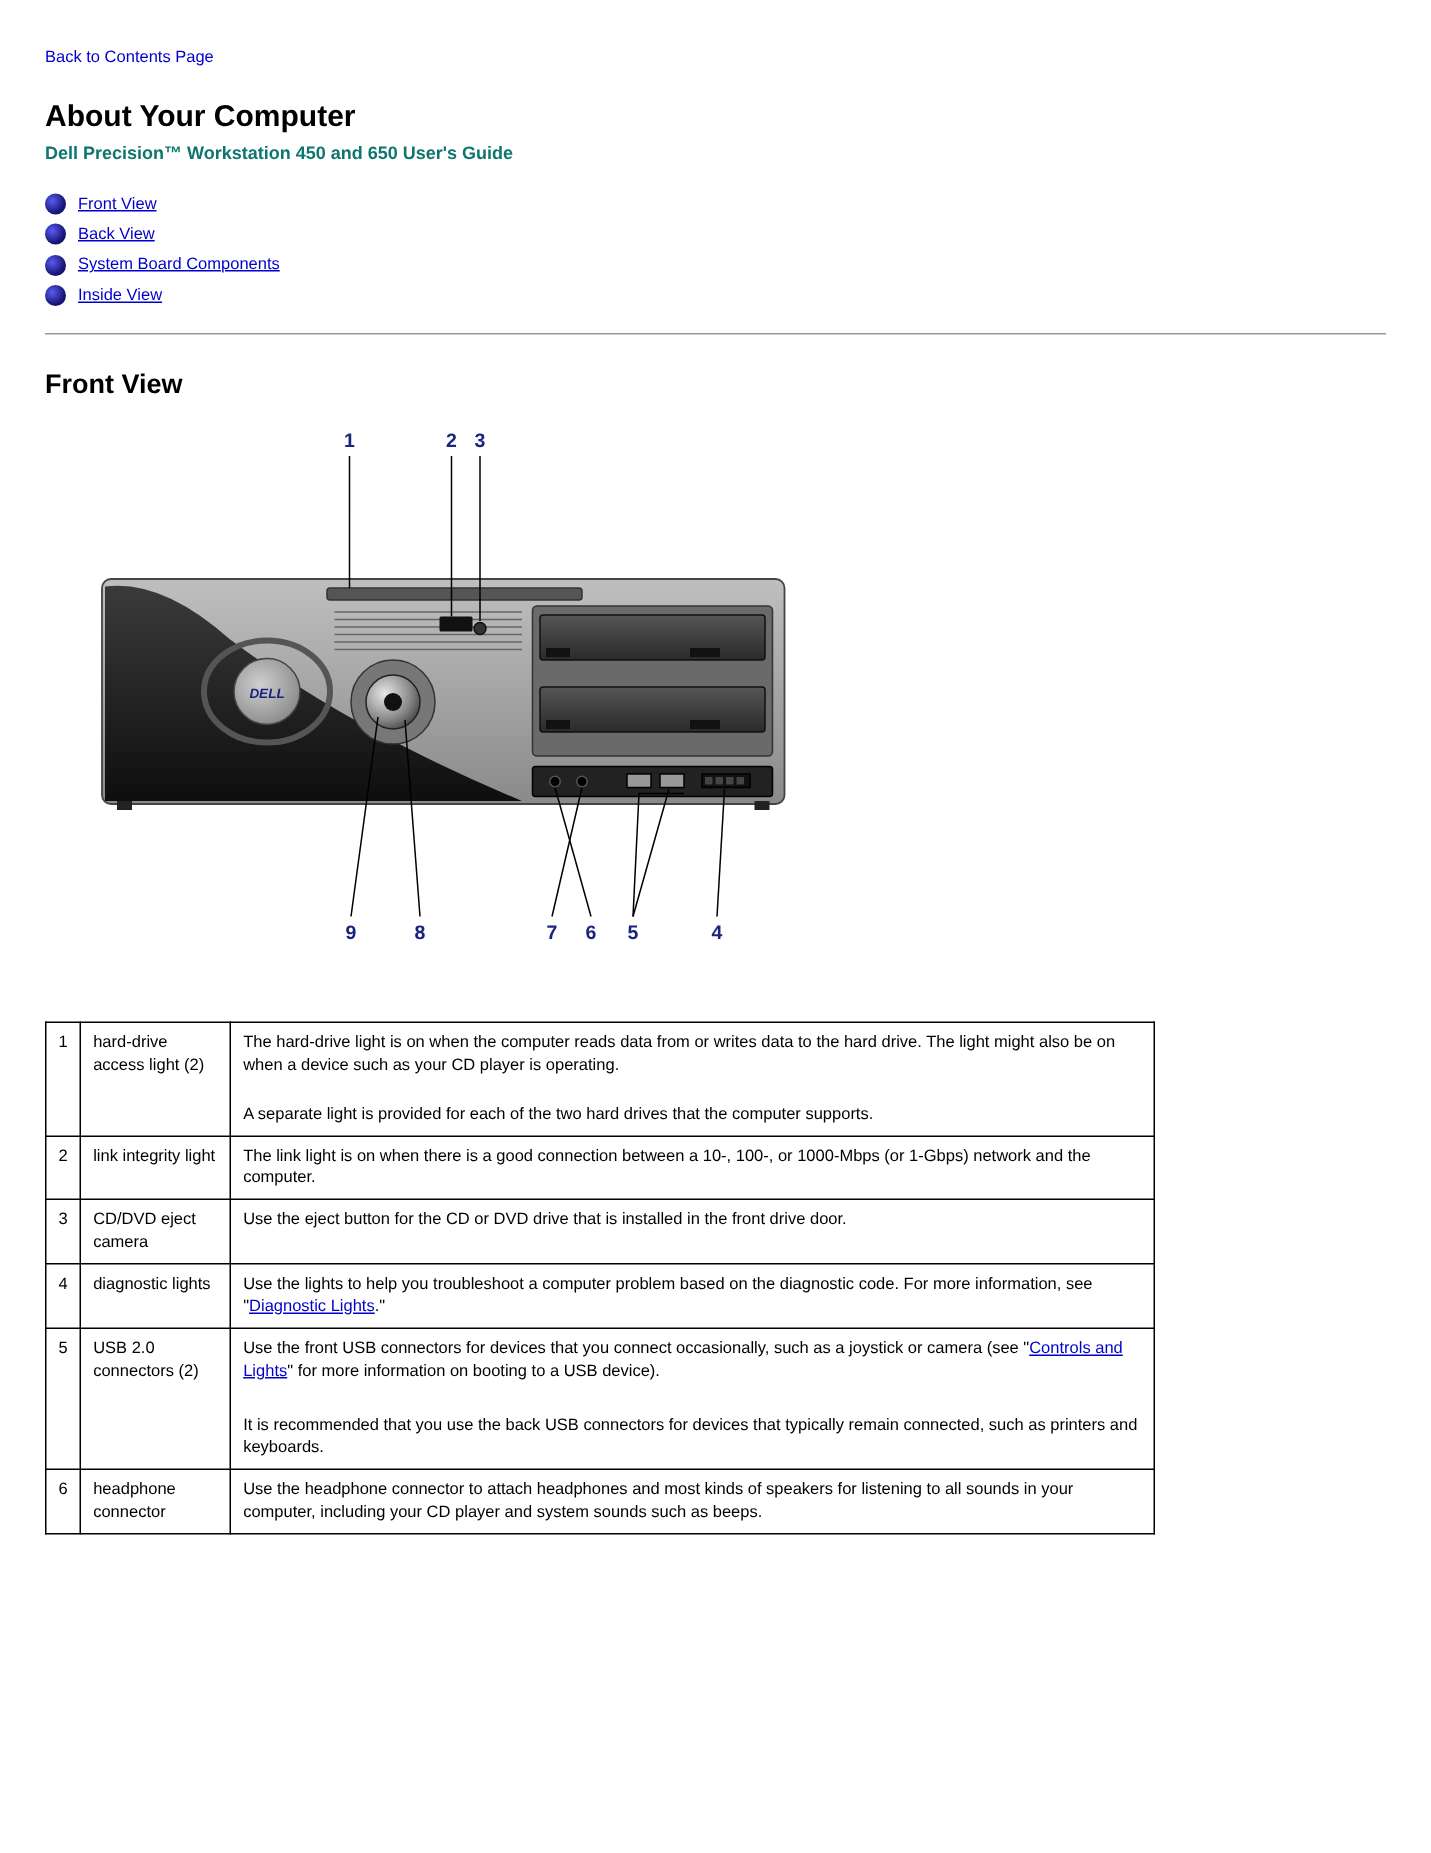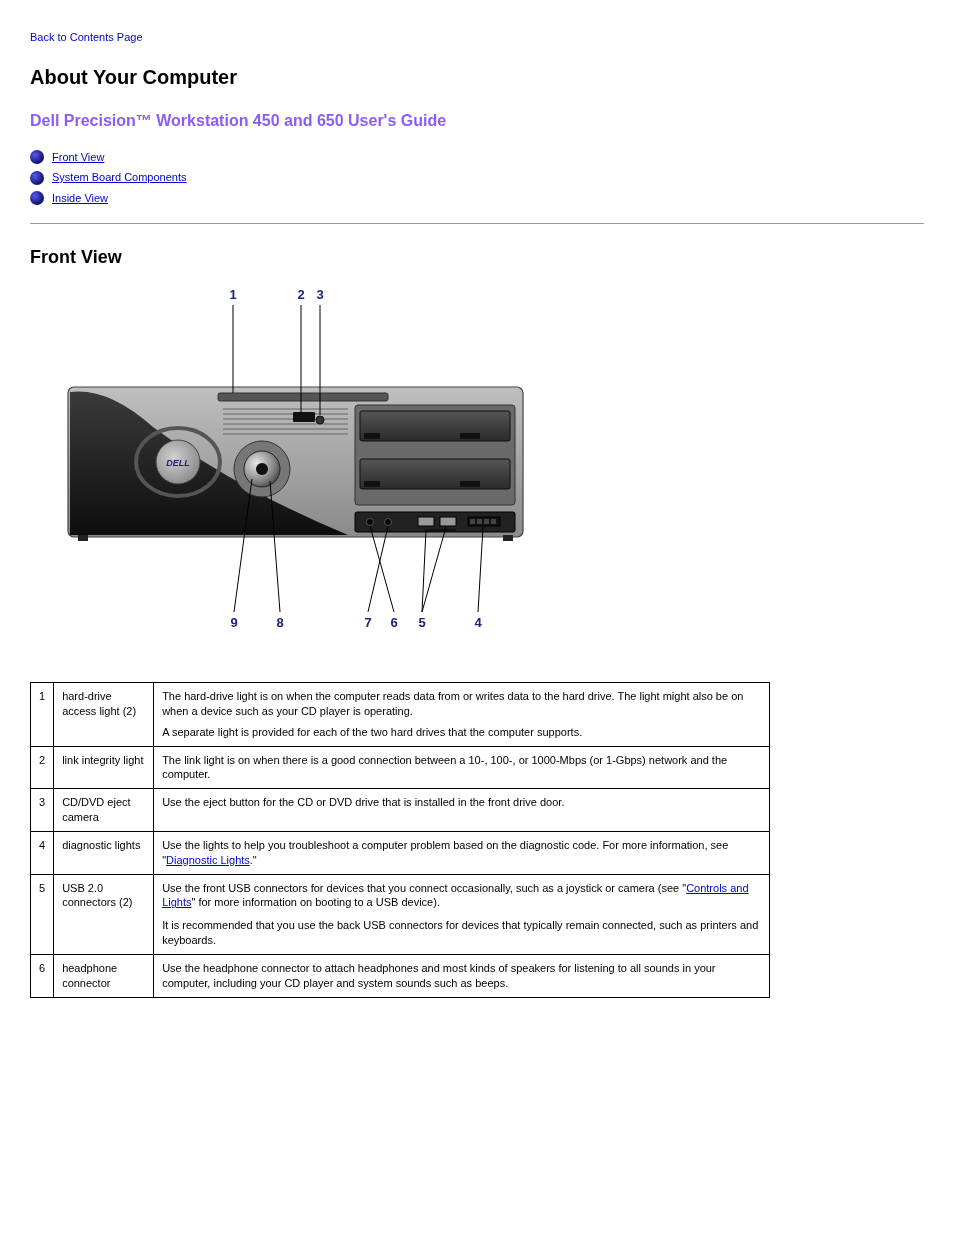--- a/index.html
+++ b/index.html
@@ -16,27 +16,27 @@
     color: #0000cc;
     font-size: 11px;
     display: inline-block;
     margin-bottom: 20px;
   }
   h1 {
     font-family: Verdana, Arial, sans-serif;
     font-weight: bold;
     font-size: 20px;
     color: #000;
-    margin-bottom: 21px;
+    margin-bottom: 4px;
   }
   .subtitle {
     font-family: Verdana, Arial, sans-serif;
     font-weight: bold;
-    font-size: 16px;
-    color: #8b5cf6;
+    font-size: 12px;
+    color: #0f766e;
     margin-bottom: 18px;
   }
   .toc {
     list-style: none;
     margin-bottom: 18px;
   }
   .toc li {
     display: flex;
     align-items: center;
     margin-bottom: 6px;
@@ -104,20 +104,24 @@
 
 <a class="back-link">Back to Contents Page</a>
 
 <h1>About Your Computer</h1>
 <div class="subtitle">Dell Precision™ Workstation 450 and 650 User's Guide</div>
 
 <ul class="toc">
   <li>
     <span class="bullet"></span>
     <a href="#">Front View</a>
+  </li>
+  <li>
+    <span class="bullet"></span>
+    <a href="#">Back View</a>
   </li>
   <li>
     <span class="bullet"></span>
     <a href="#">System Board Components</a>
   </li>
   <li>
     <span class="bullet"></span>
     <a href="#">Inside View</a>
   </li>
 </ul>
@@ -241,21 +245,21 @@
 </svg>
 </div>
 
 <table class="parts">
   <tbody>
       <tr>
     <td class="num">1</td>
     <td class="label">hard-drive access light (2)</td>
     <td>
       <div>The hard-drive light is on when the computer reads data from or writes data to the hard drive. The light might also be on when a device such as your CD player is operating.</div>
-      <div style="margin-top:6px">A separate light is provided for each of the two hard drives that the computer supports.</div>
+      <div style="margin-top:18px">A separate light is provided for each of the two hard drives that the computer supports.</div>
     </td>
   </tr>
   <tr>
     <td class="num">2</td>
     <td class="label">link integrity light</td>
     <td>The link light is on when there is a good connection between a 10-, 100-, or 1000-Mbps (or 1-Gbps) network and the computer.</td>
   </tr>
   <tr>
     <td class="num">3</td>
     <td class="label">CD/DVD eject camera</td>
@@ -268,21 +272,21 @@
       <span>Use the lights to help you troubleshoot a computer problem based on the diagnostic code. For more information, see "</span><a href="#" class="inline-link">Diagnostic Lights</a><span>."</span>
     </td>
   </tr>
   <tr>
     <td class="num">5</td>
     <td class="label">USB 2.0 connectors (2)</td>
     <td>
       <div>
         <span>Use the front USB connectors for devices that you connect occasionally, such as a joystick or camera (see "</span><a href="#" class="inline-link">Controls and Lights</a><span>" for more information on booting to a USB device).</span>
       </div>
-      <div style="margin-top:8px">It is recommended that you use the back USB connectors for devices that typically remain connected, such as printers and keyboards.</div>
+      <div style="margin-top:22px">It is recommended that you use the back USB connectors for devices that typically remain connected, such as printers and keyboards.</div>
     </td>
   </tr>
   <tr>
     <td class="num">6</td>
     <td class="label">headphone connector</td>
     <td>Use the headphone connector to attach headphones and most kinds of speakers for listening to all sounds in your computer, including your CD player and system sounds such as beeps.</td>
   </tr>
 </tbody>
   </table>
 

